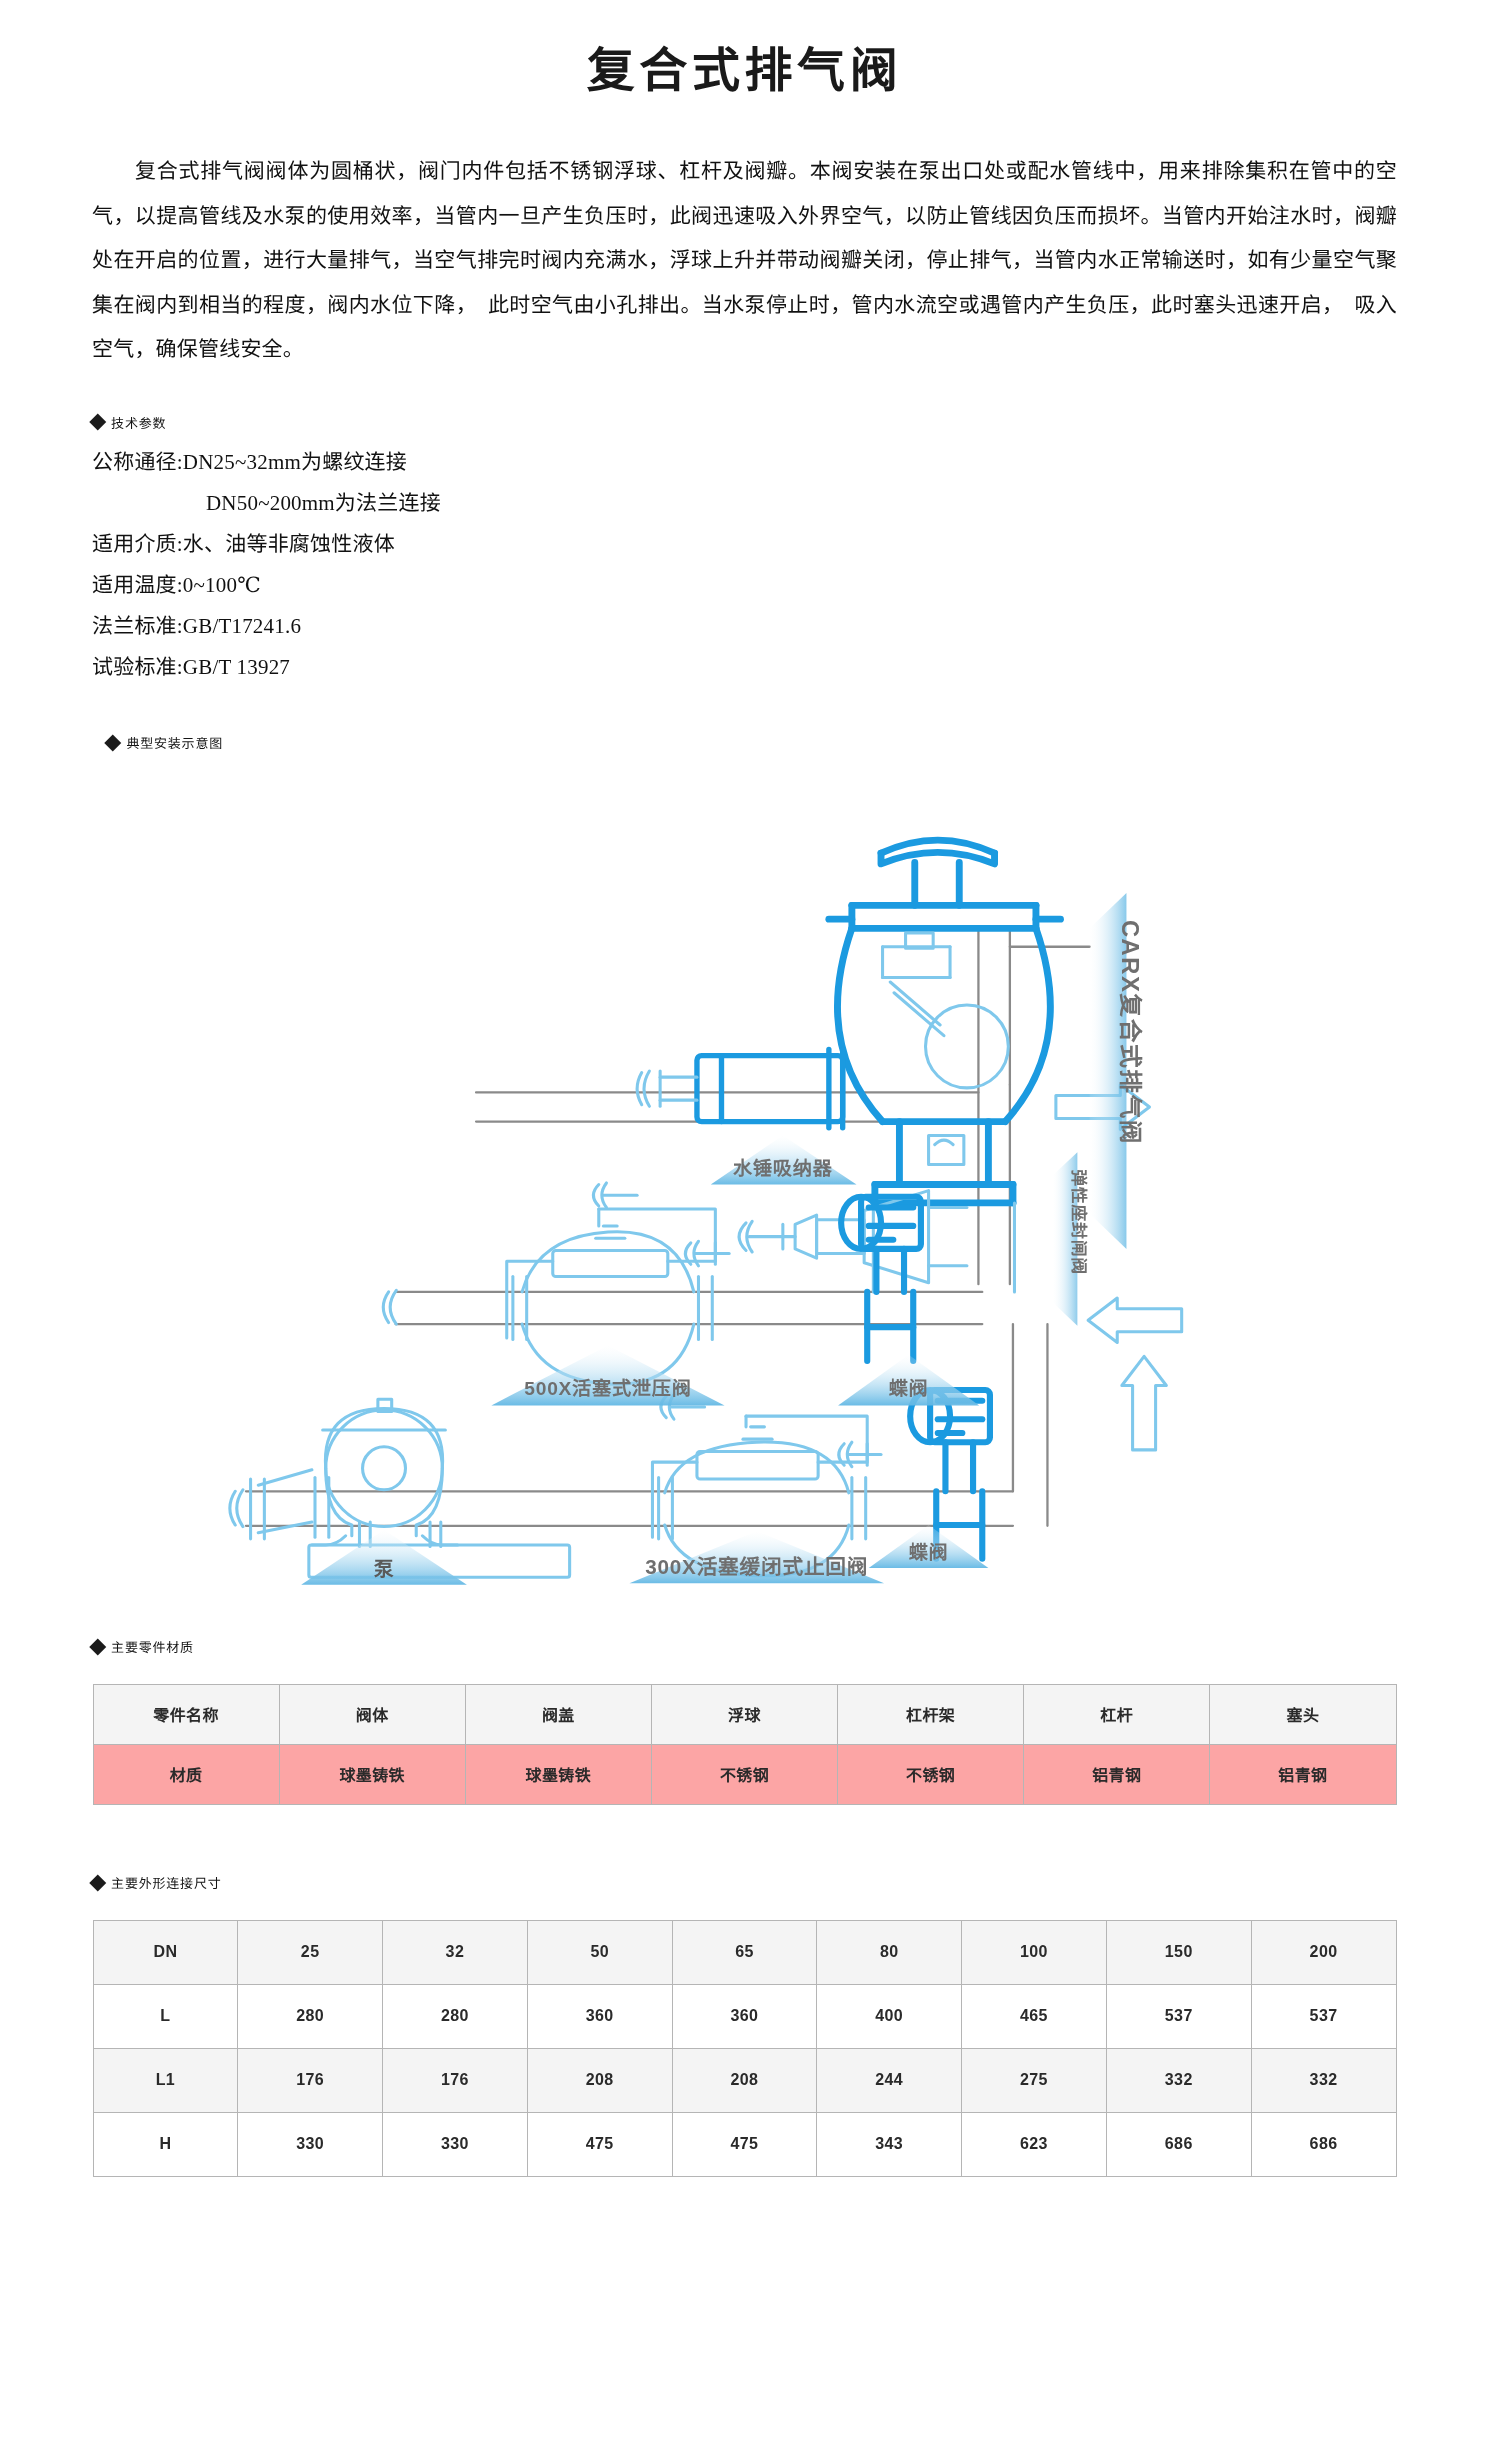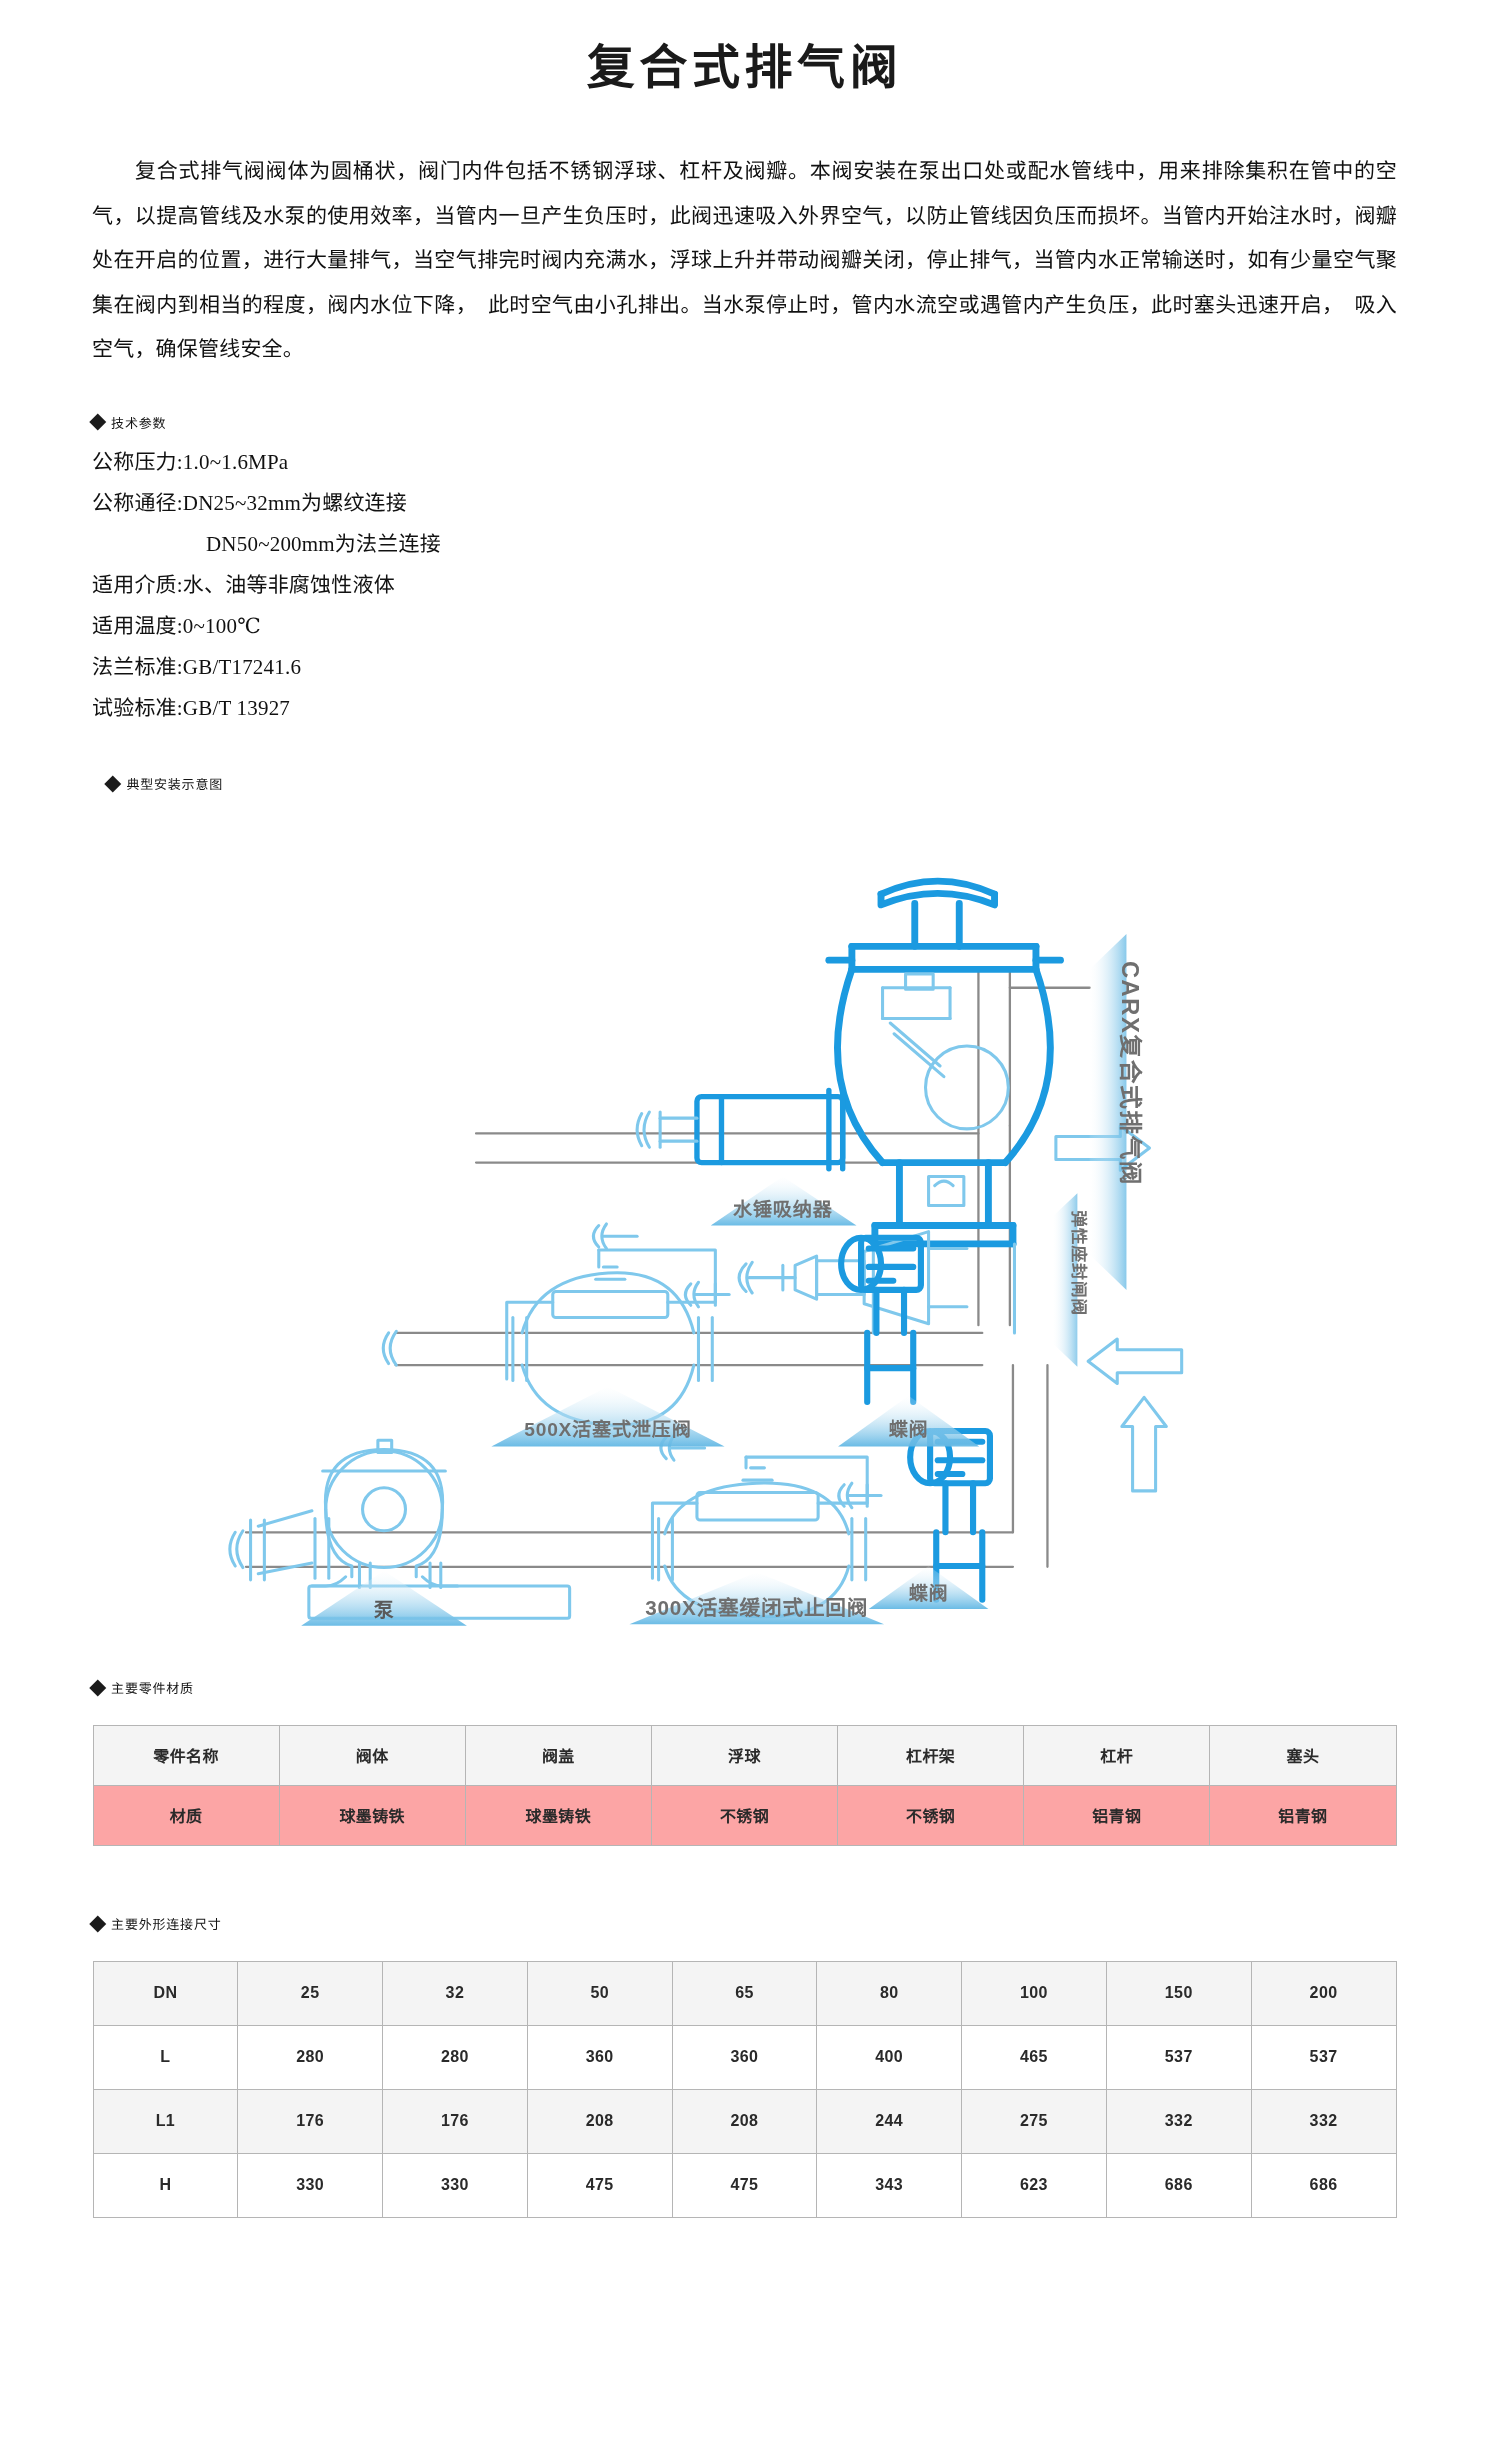--- a/index.html
+++ b/index.html
@@ -23,21 +23,21 @@
   }
 
   
   .doc-title {
     text-align: center;
     font-size: 48px;
     font-weight: 700;
     letter-spacing: 4.6px;
     margin: 41px 0 0 0;
     line-height: 1.25;
-    font-family: Liberation Mono, monospace;
+    font-family: Liberation Serif, serif;
   }
 
   
   .intro {
     margin: 48px 0 0 0;
     font-size: 21px;
     line-height: 2.12;
     text-align: justify;
     text-indent: 43px;
     letter-spacing: 0.2px;
@@ -136,21 +136,20 @@
   <h1 class="doc-title">复合式排气阀</h1>
 
   <p class="intro">复合式排气阀阀体为圆桶状，阀门内件包括不锈钢浮球、杠杆及阀瓣。本阀安装在泵出口处或配水管线中，用来排除集积在管中的空气，以提高管线及水泵的使用效率，当管内一旦产生负压时，此阀迅速吸入外界空气，以防止管线因负压而损坏。当管内开始注水时，阀瓣处在开启的位置，进行大量排气，当空气排完时阀内充满水，浮球上升并带动阀瓣关闭，停止排气，当管内水正常输送时，如有少量空气聚集在阀内到相当的程度，阀内水位下降，　此时空气由小孔排出。当水泵停止时，管内水流空或遇管内产生负压，此时塞头迅速开启，　吸入空气，确保管线安全。</p>
 
   <div style="margin-top:41px;">
     <div class="section-head">
       <span class="diamond"></span>
       <span>技术参数</span>
     </div>
     <ul class="specs">
-      <li>公称压力:1.0~1.6MPa</li>
       <li>公称通径:DN25~32mm为螺纹连接</li>
       <li class="indented">DN50~200mm为法兰连接</li>
       <li>适用介质:水、油等非腐蚀性液体</li>
       <li>适用温度:0~100℃</li>
       <li>法兰标准:GB/T17241.6</li>
       <li>试验标准:GB/T 13927</li>
     </ul>
   </div>
 
   <div class="section-head diagram-head">

